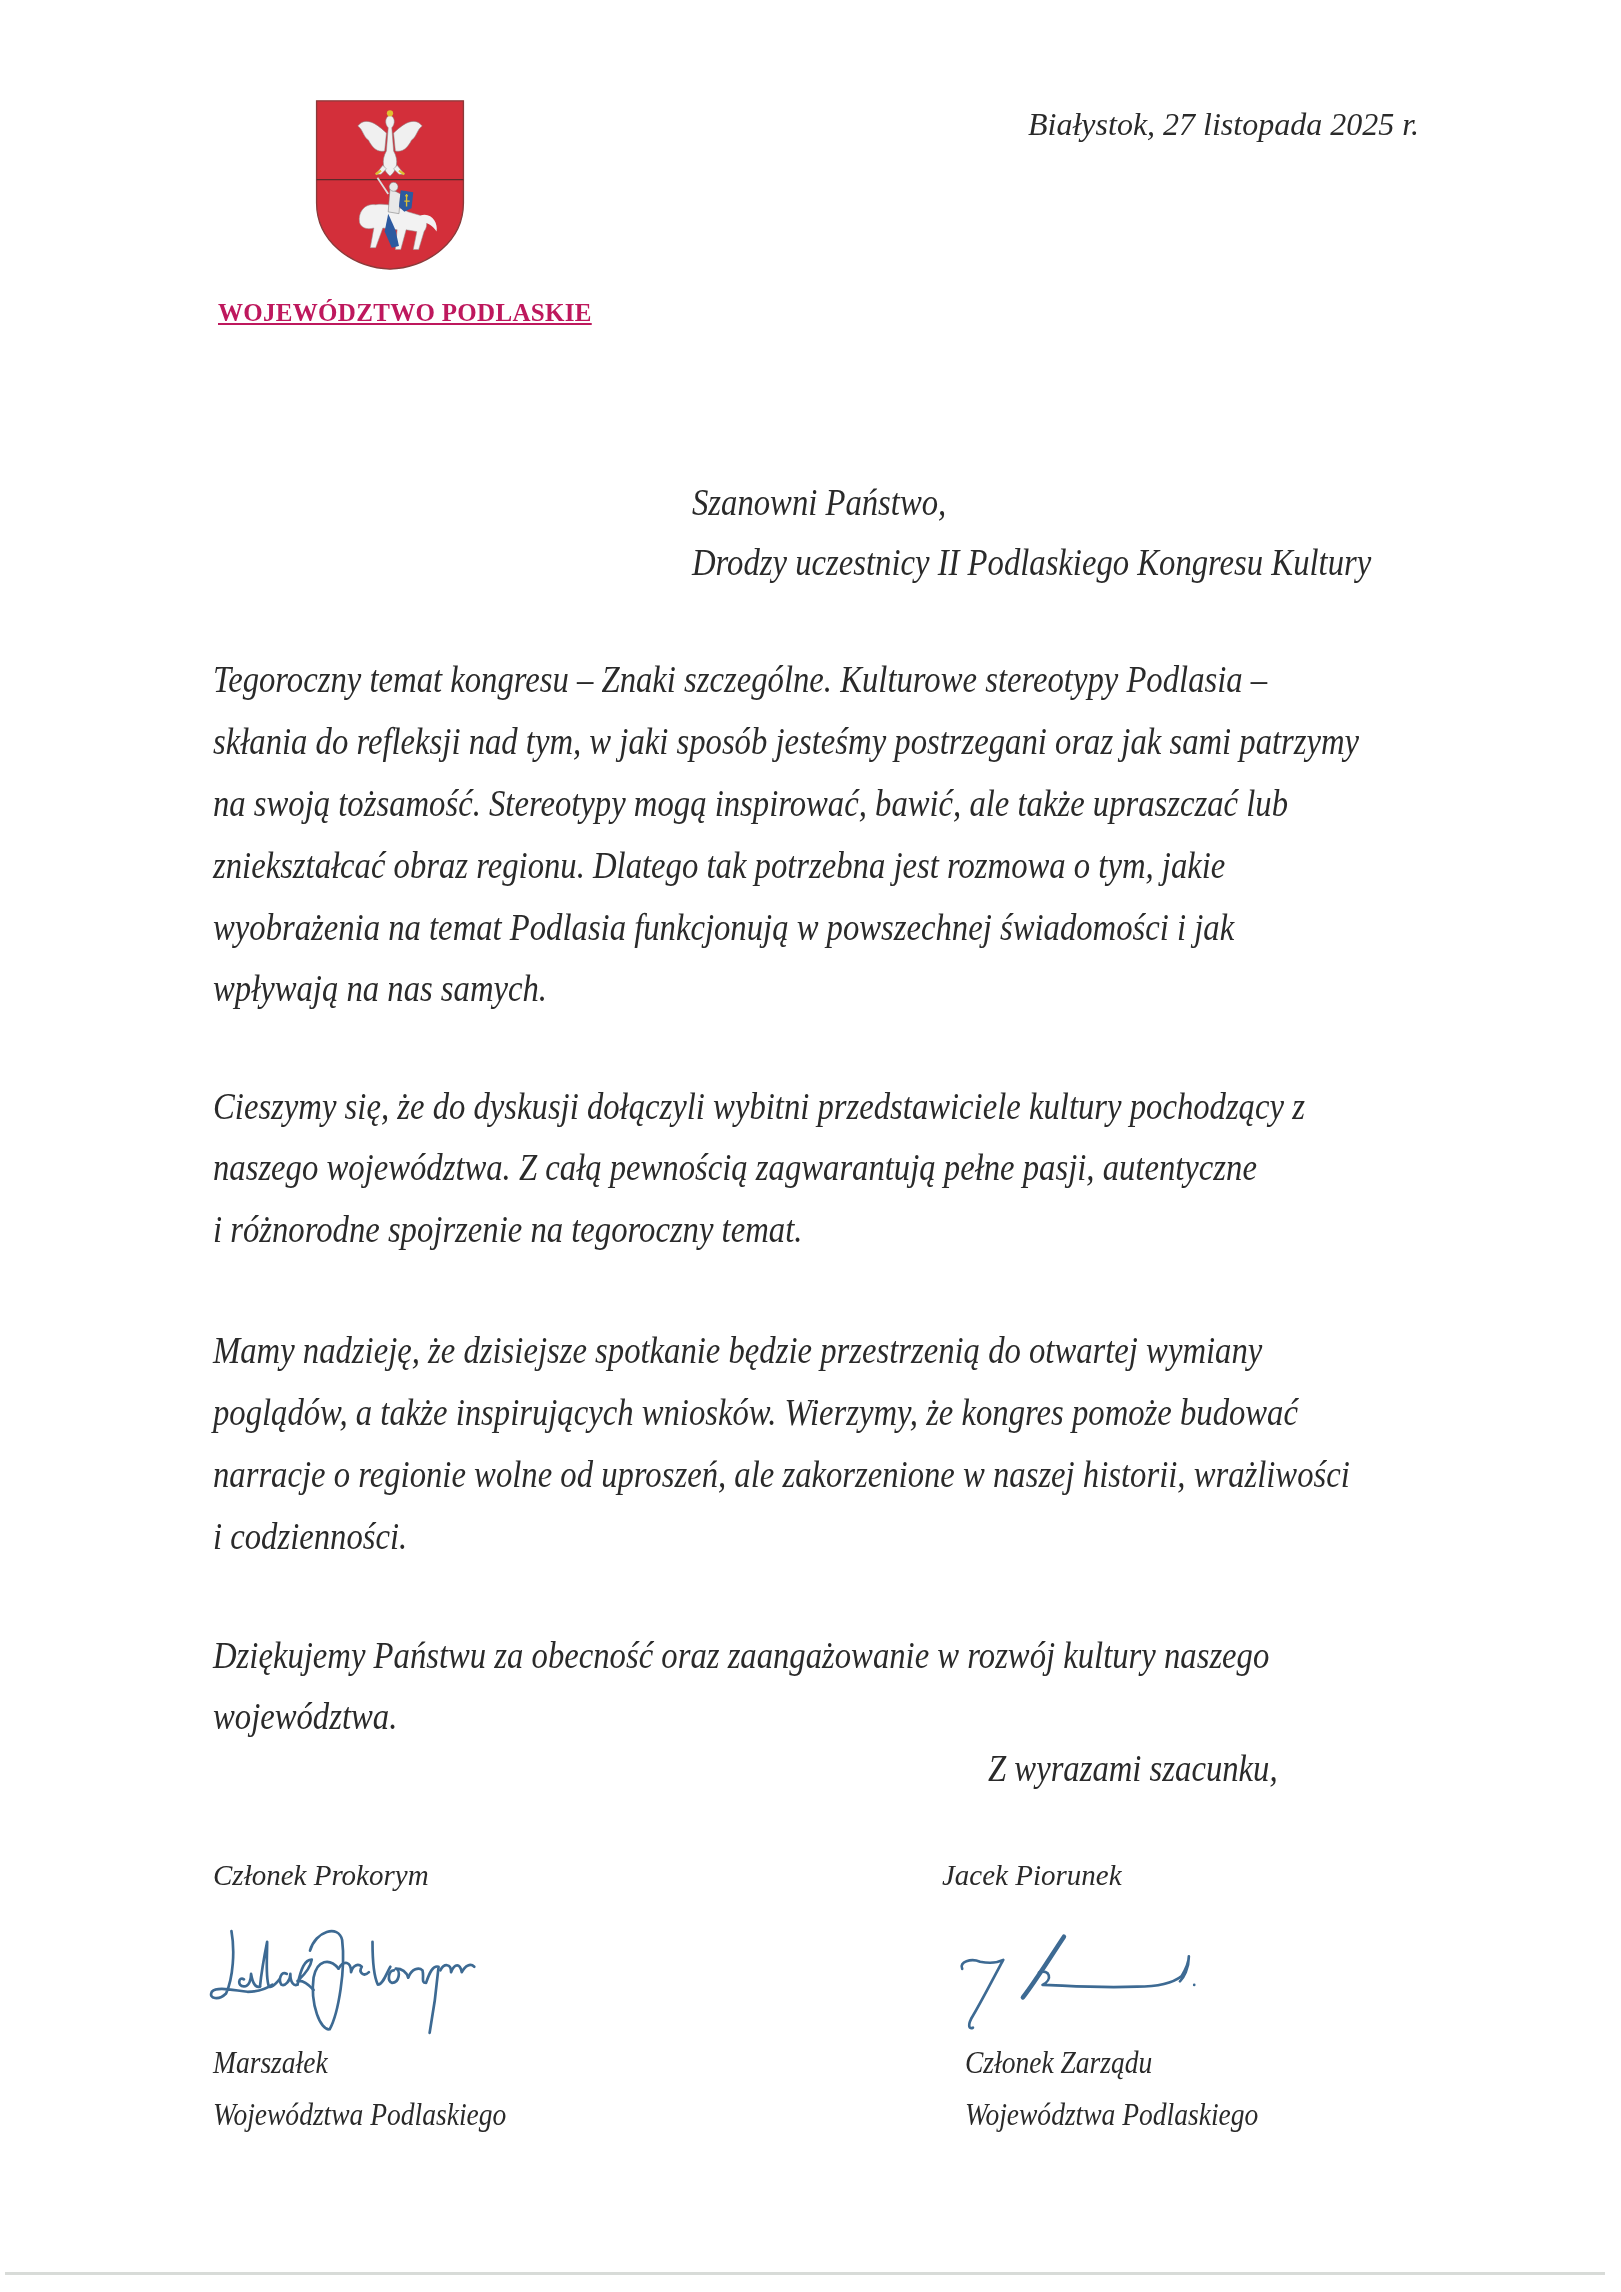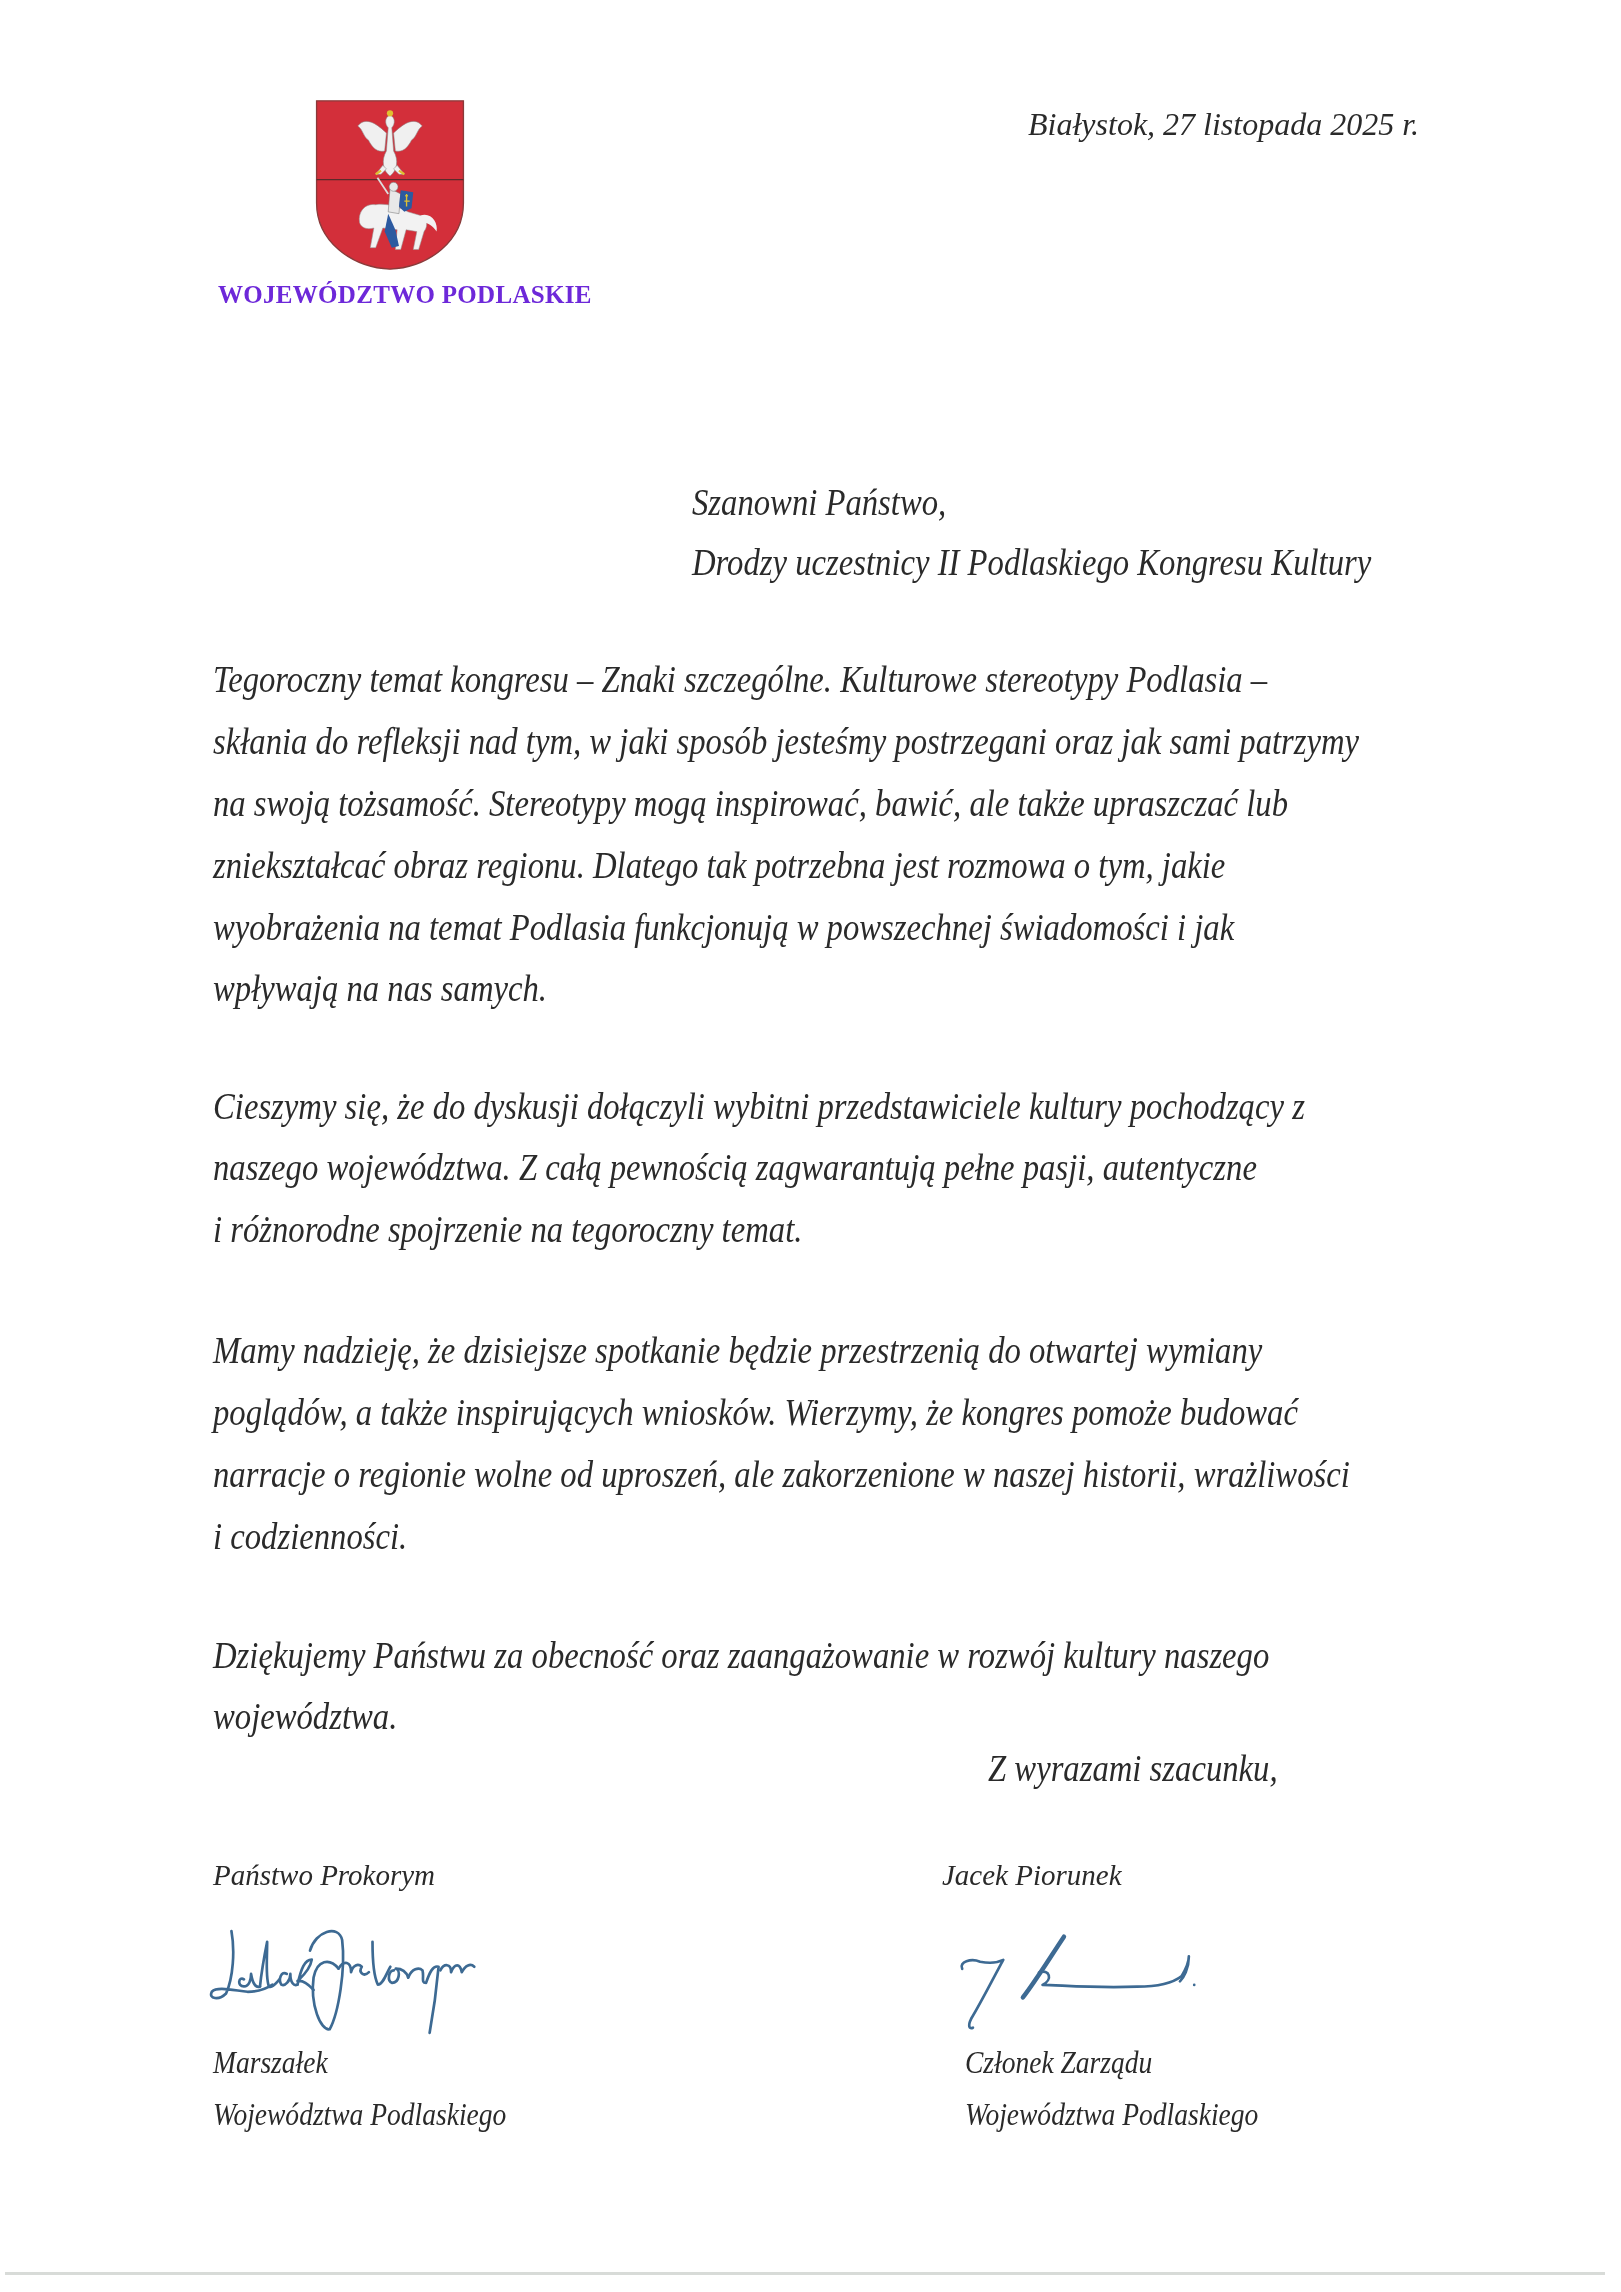--- a/index.html
+++ b/index.html
@@ -1,21 +1,21 @@
 <!DOCTYPE html>
 <html style="font-size:14.3px"><head>
 <meta charset="utf-8">
 <style>
   html, body { margin:0; padding:0; background:#ffffff; }
   body { width:1621px; height:2293px; position:relative; overflow:hidden;
          font-family:"Liberation Serif","DejaVu Serif",serif; color:#2a2a2a; }
   .abs { position:absolute; white-space:nowrap; }
   .it { font-style:italic; }
   .date { top:106px; left:1028px; font-size:32px; }
-  .org { top:281px; left:218px; font-size:25px; font-weight:bold; letter-spacing:0.3px; color:#6d28d9; }
+  .org { top:299px; left:218px; font-size:25px; font-weight:bold; letter-spacing:0.3px; color:#be185d;text-decoration:underline; }
   .crest { position:absolute; left:313px; top:97px; width:154px; height:176px; }
   .sal { font-size:38px; transform:scaleX(0.86); transform-origin:left center; }
   .line { font-size:38px; transform:scaleX(0.86); transform-origin:left center; }
   .sig-name { font-size:29px; }
   .title { font-size:32px; transform:scaleX(0.86); transform-origin:left center; }
   .signature { position:absolute; }
   .bottom-rule { position:absolute; left:5.4px; right:16px; top:2272px; height:2.7px; background:#d8dbd8; }
 </style>
 </head>
 <body>
@@ -75,21 +75,21 @@
 </div>
 
 <div>
   <div class="abs it line" style="top:1633px; left:213px;">Dziękujemy Państwu za obecność oraz zaangażowanie w rozwój kultury naszego</div>
   <div class="abs it line" style="top:1694px; left:213px;">województwa.</div>
 </div>
 
 <div class="abs it line" style="top:1746px; left:988px;">Z wyrazami szacunku,</div>
 
 <div>
-  <div class="abs it sig-name" style="top:1859px; left:213px;">Państwo Prokorym</div>
+  <div class="abs it sig-name" style="top:1859px; left:213px;">Członek Prokorym</div>
   <svg class="signature" style="left:204px; top:1915px;" width="287" height="125" viewBox="0 0 320 140">
     <g fill="none" stroke="#3d6a93" stroke-width="3" stroke-linecap="round" stroke-linejoin="round">
       <path d="M30 18 C34 40 32 70 24 88 C16 96 4 94 8 86 C14 80 30 84 48 86 C60 86 70 82 76 78"></path>
       <path d="M44 72 C38 68 36 80 44 80 C50 80 52 72 52 66 C54 78 58 82 62 80"></path>
       <path d="M62 80 C64 60 68 40 70 30 C70 50 68 70 72 80 C76 82 80 76 84 72"></path>
       <path d="M92 66 C86 62 82 72 86 78 C90 80 96 74 96 66 C96 76 100 80 104 78"></path>
       <path d="M104 78 C108 60 112 50 120 50 C118 62 108 70 104 74 C112 72 120 82 122 84"></path>
       <path d="M118 40 C124 18 150 10 154 28 C158 60 150 110 140 128 C130 130 118 100 122 70 C126 50 140 48 150 60"></path>
       <path d="M150 60 C156 50 164 52 164 64 C166 56 172 54 176 58 C172 64 178 70 184 64"></path>
       <path d="M188 30 C188 50 190 70 194 78 C200 78 204 64 208 58"></path>

